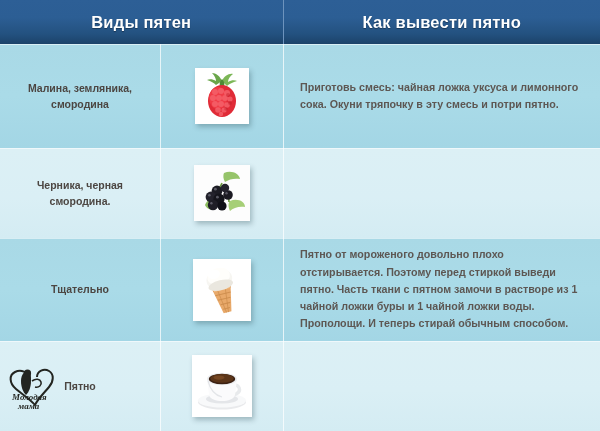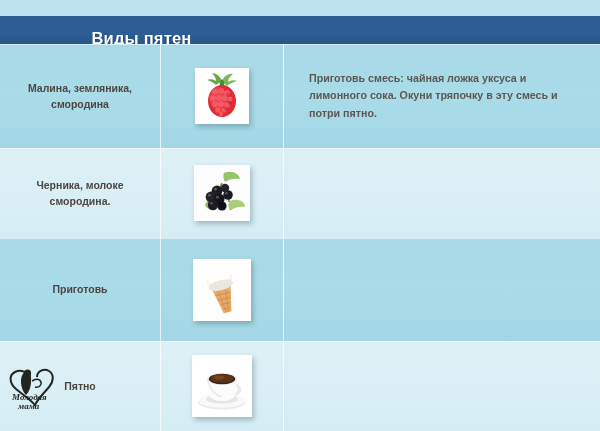--- a/index.html
+++ b/index.html
@@ -5,21 +5,21 @@
   html,body{margin:0;padding:0;}
   body{
     width:600px;height:431px;overflow:hidden;
     background:#bfe3ef;
     font-family:"Liberation Sans","DejaVu Sans",sans-serif;
   }
   .sheet{position:relative;width:600px;height:431px;overflow:hidden;}
 
   
   .header{
-    position:absolute;left:0;top:16px;width:600px;height:44px;
+    position:absolute;left:0;top:0;width:600px;height:44px;
     background:linear-gradient(180deg,#2d5f96 0%,#2c5e94 40%,#23517f 78%,#1b4269 100%);
     display:flex;align-items:center;
   }
   .header:after{
     content:"";position:absolute;left:0;right:0;bottom:0;height:2px;
     background:#143busy;
   }
   .hdr-col{
     display:flex;align-items:center;justify-content:center;height:100%;
     color:#ffffff;font-weight:bold;font-size:16.5px;letter-spacing:.2px;
@@ -51,21 +51,21 @@
     color:#4c4642;font-size:10.5px;font-weight:bold;line-height:1.55;
   }
   .c-pic{
     position:relative;width:123px;flex:none;
     display:flex;align-items:center;justify-content:center;
     box-sizing:border-box;
   }
   .c-how{
     position:relative;flex:1 1 auto;
     display:flex;align-items:center;
-    box-sizing:border-box;padding:0 16px 0 26px;
+    box-sizing:border-box;padding:0 16px 0 17px;
     color:#5d5753;font-size:10.7px;font-weight:bold;line-height:1.62;
   }
   
   .vline{
     position:absolute;top:0;bottom:0;width:1px;
     background:rgba(255,255,255,.72);
   }
   .vline.v1{left:160px;}
   .vline.v2{left:283px;}
 
@@ -83,20 +83,21 @@
     opacity:.92;pointer-events:none;
   }
 </style>
 </head>
 <body>
 
 <div class="sheet">
 
   <div class="header">
     <div class="hdr-col left">Виды пятен</div>
+    <div class="hdr-col right">Как вывести пятно</div>
   </div>
 
   <div class="row dark" style="top:44px;height:104px;">
     <div class="vline v1"></div>
     <div class="vline v2"></div>
 
     <div class="c-name">Малина, земляника, смородина</div>
 
     <div class="c-pic">
       <div class="tile" style="width:54px;height:56px;">
@@ -131,21 +132,21 @@
       </div>
     </div>
 
     <div class="c-how">Приготовь смесь: чайная ложка уксуса и лимонного сока. Окуни тряпочку в эту смесь и потри пятно.</div>
   </div>
 
   <div class="row light" style="top:148px;height:90px;">
     <div class="vline v1"></div>
     <div class="vline v2"></div>
 
-    <div class="c-name">Черника, молоке смородина.</div>
+    <div class="c-name">Черника, черная смородина.</div>
 
     <div class="c-pic">
       <div class="tile" style="width:56px;height:56px;">
         <svg width="56" height="56" viewBox="0 0 56 56" aria-hidden="true">
           <rect x="0" y="0" width="56" height="56" fill="#fdfdfd"></rect>
           <path d="M30 8 C37 5 45 8 46 14 C41 13 35 14 31 17 C29 14 29 10 30 8 Z" fill="#96c46a"></path>
           <path d="M36 36 C43 33 51 36 51 42 C45 41 39 43 36 46 C34 42 34 38 36 36 Z" fill="#a6cf77"></path>
           <path d="M11 40 C13 34 20 31 25 33 C22 36 20 41 20 45 C16 45 12 43 11 40 Z" fill="#8fbf62"></path>
           <path d="M28 18 C26 23 22 28 17 32" stroke="#6c9b3f" stroke-width="1.6" fill="none"></path>
           <path d="M30 20 C33 25 35 31 35 37" stroke="#6c9b3f" stroke-width="1.6" fill="none"></path>
@@ -168,40 +169,41 @@
         </svg>
       </div>
     </div>
 
   </div>
 
   <div class="row dark" style="top:238px;height:103px;">
     <div class="vline v1"></div>
     <div class="vline v2"></div>
 
-    <div class="c-name">Приготовь</div>
+    <div class="c-name">Тщательно</div>
 
     <div class="c-pic">
       <div class="tile" style="width:58px;height:62px;">
         <svg width="58" height="62" viewBox="0 0 58 62" aria-hidden="true">
           <rect x="0" y="0" width="58" height="62" fill="#ffffff"></rect>
           <g transform="rotate(-14 29 31)">
             <path d="M19 26 L39 26 L33 54 L25 54 Z" fill="#e8a96a"></path>
             <path d="M20 30 L38 30 M21 35 L37 35 M22.5 40 L35.5 40 M24 45 L34 45 M25.5 50 L32.5 50" stroke="#c98949" stroke-width="1.1" opacity=".75"></path>
             <path d="M24 26 L28 54 M33 26 L30 54" stroke="#c98949" stroke-width="1" opacity=".6"></path>
             <path d="M19 27 L39 27 L37 31 L21 31 Z" fill="#f3c08a"></path>
             <ellipse cx="29" cy="20" rx="13" ry="10" fill="#f7f6f2"></ellipse>
             <ellipse cx="29" cy="17" rx="11.5" ry="8.5" fill="#fffefb"></ellipse>
             <ellipse cx="25" cy="14" rx="6" ry="4.5" fill="#ffffff"></ellipse>
             <ellipse cx="29" cy="26" rx="12.5" ry="5" fill="#eae7df"></ellipse>
           </g>
         </svg>
       </div>
     </div>
 
+    <div class="c-how">Пятно от мороженого довольно плохо отстирывается. Поэтому перед стиркой выведи пятно. Часть ткани с пятном замочи в растворе из 1 чайной ложки буры и 1 чайной ложки воды. Прополощи. И теперь стирай обычным способом.</div>
   </div>
 
   <div class="row light" style="top:341px;height:90px;">
     <div class="vline v1"></div>
     <div class="vline v2"></div>
 
     <div class="c-name">Пятно</div>
 
     <div class="c-pic">
       <div class="tile" style="width:60px;height:62px;">

